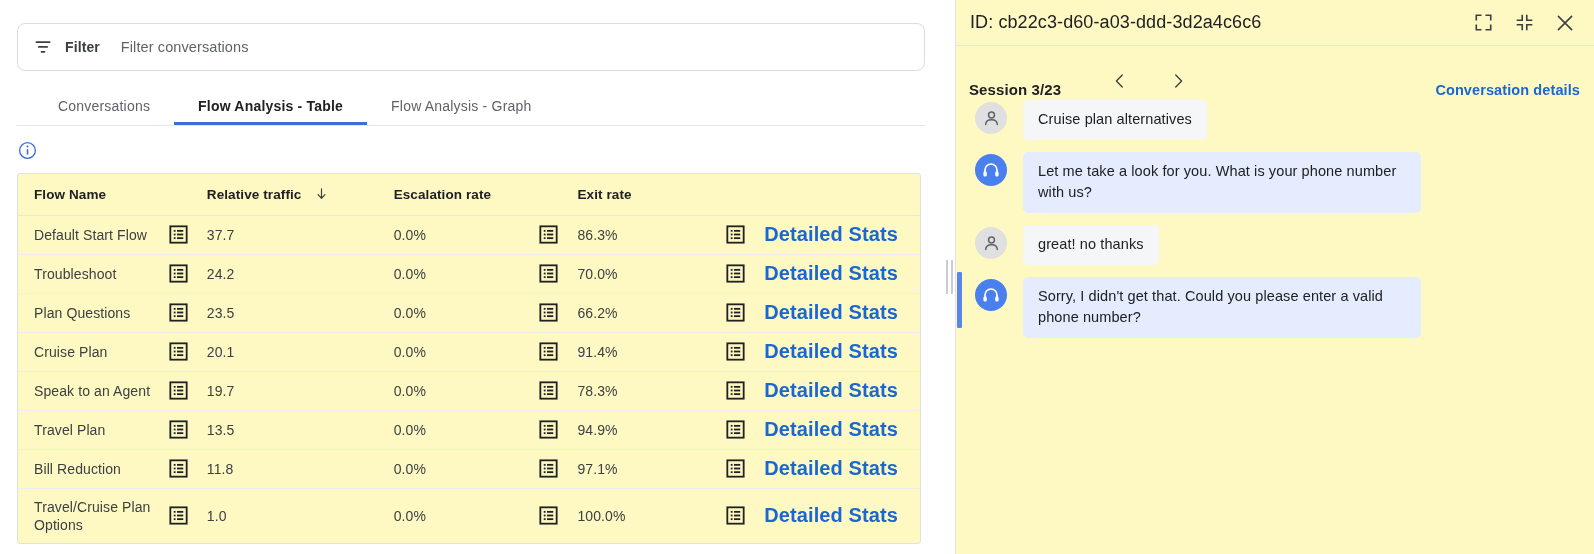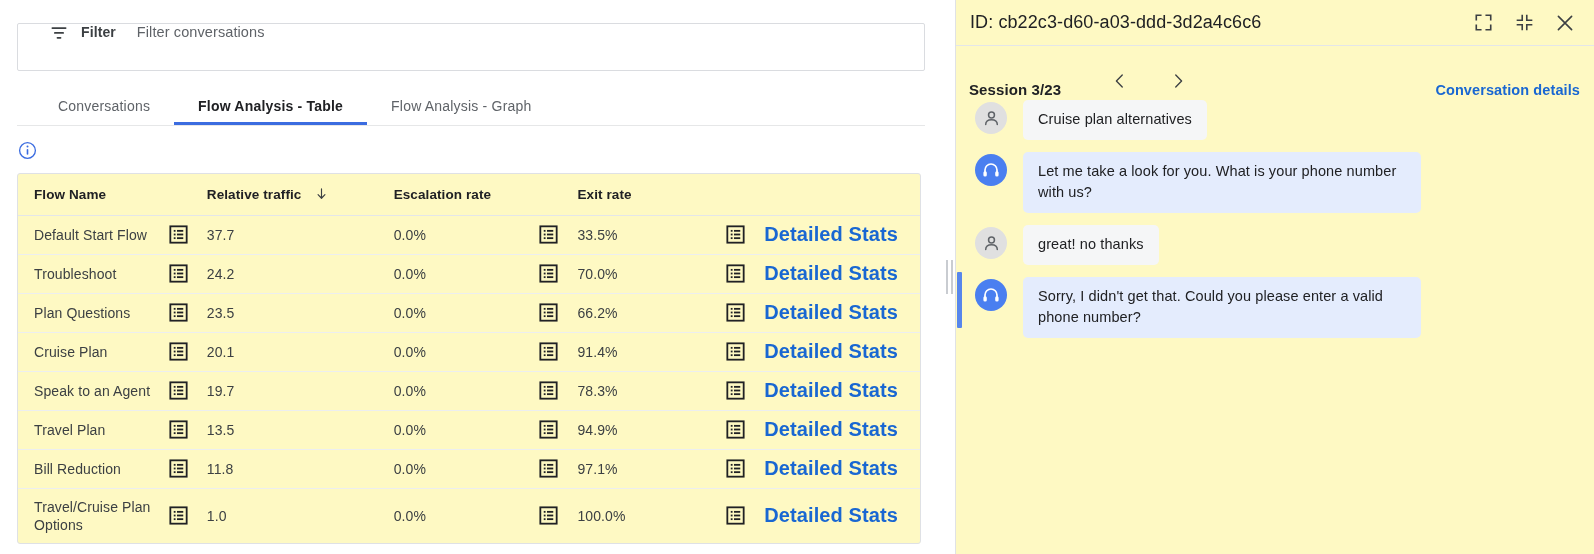--- a/index.html
+++ b/index.html
@@ -18,22 +18,22 @@
     width: 940px; height: 554px;
     position: relative; overflow: hidden;
     background: #fff;
     flex: 0 0 940px;
   }
 
   
   .filter-bar {
     position: absolute; left: 17px; top: 23px;
     width: 908px; height: 48px;
-    border: 1px solid #dadce0; border-radius: 2px;
-    display: flex; align-items: flex-start; padding: 0 32px;
+    border: 1px solid #dadce0; border-radius: 8px;
+    display: flex; align-items: center; padding: 0 16px;
     background: #fff;
   }
   .filter-icon { width: 18px; height: 18px; margin-right: 13px; flex: 0 0 18px; display:block; }
   .filter-label {
     font-size: 14px; font-weight: bold; color: #3c4043;
     letter-spacing: .1px; margin-right: 21px;
   }
   .filter-input {
     border: none; outline: none; background: transparent;
     font-family: "Liberation Sans", sans-serif;
@@ -254,21 +254,21 @@
               <svg class="list-icon" viewBox="0 0 20 20">
                 <rect x="1.4" y="1.4" width="17.2" height="17.2" fill="none" stroke="#202124" stroke-width="1.9"></rect>
                 <rect x="5" y="5.2" width="1.9" height="1.9" fill="#202124"></rect>
                   <rect x="8.4" y="5.2" width="6.6" height="1.9" fill="#202124"></rect>
                 <rect x="5" y="9.05" width="1.9" height="1.9" fill="#202124"></rect>
                   <rect x="8.4" y="9.05" width="6.6" height="1.9" fill="#202124"></rect>
                 <rect x="5" y="12.9" width="1.9" height="1.9" fill="#202124"></rect>
                   <rect x="8.4" y="12.9" width="6.6" height="1.9" fill="#202124"></rect>
               </svg>
             </td>
-            <td class="c-exit">33.5%</td>
+            <td class="c-exit">86.3%</td>
             <td class="c-ic3">
               <svg class="list-icon" viewBox="0 0 20 20">
                 <rect x="1.4" y="1.4" width="17.2" height="17.2" fill="none" stroke="#202124" stroke-width="1.9"></rect>
                 <rect x="5" y="5.2" width="1.9" height="1.9" fill="#202124"></rect>
                   <rect x="8.4" y="5.2" width="6.6" height="1.9" fill="#202124"></rect>
                 <rect x="5" y="9.05" width="1.9" height="1.9" fill="#202124"></rect>
                   <rect x="8.4" y="9.05" width="6.6" height="1.9" fill="#202124"></rect>
                 <rect x="5" y="12.9" width="1.9" height="1.9" fill="#202124"></rect>
                   <rect x="8.4" y="12.9" width="6.6" height="1.9" fill="#202124"></rect>
               </svg>

